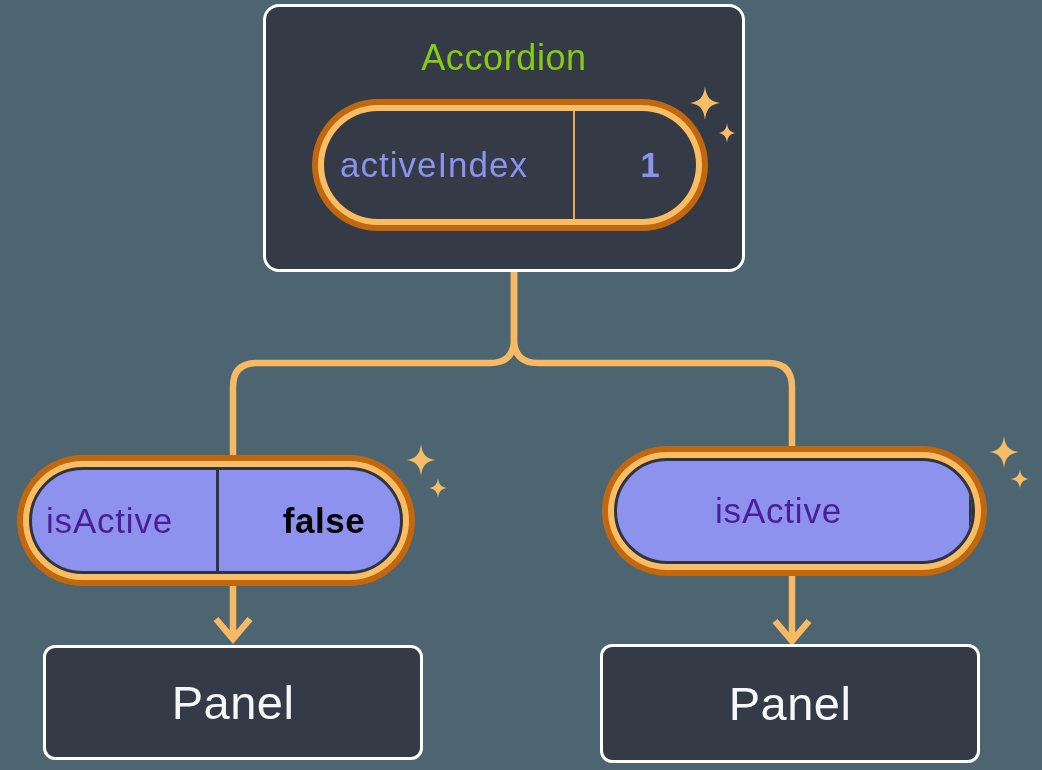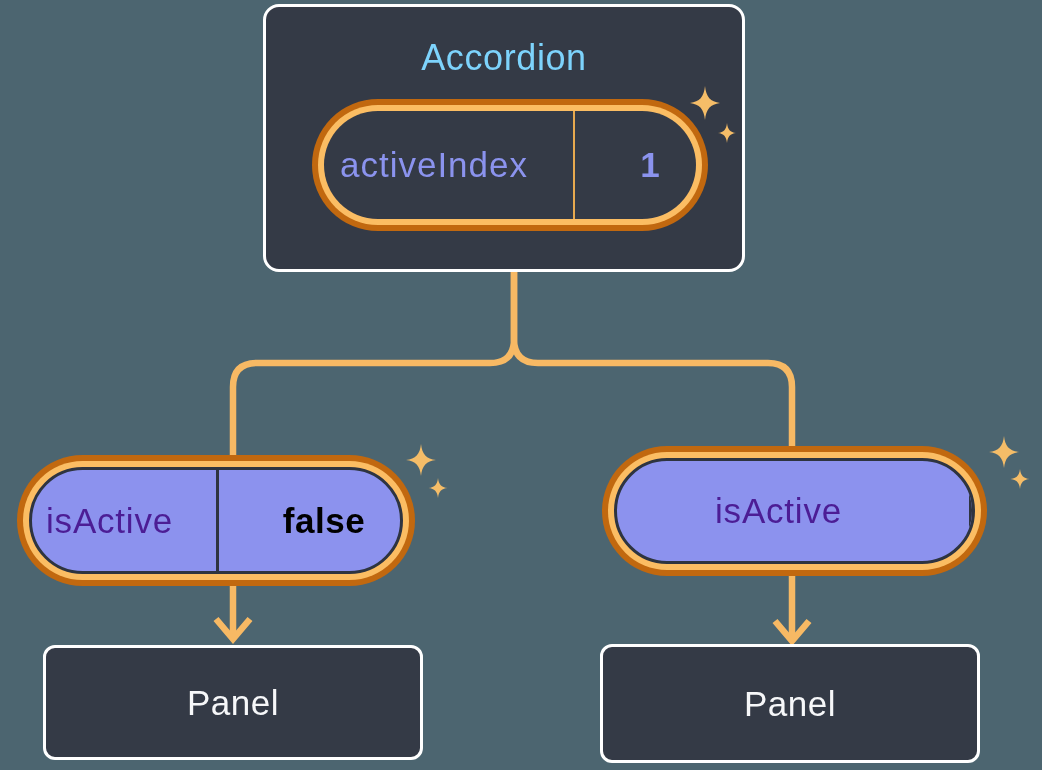--- a/index.html
+++ b/index.html
@@ -15,26 +15,26 @@
 
   
   .box{
     position:absolute;box-sizing:border-box;z-index:2;
     background:#343A46;border:3px solid #FFFFFF;border-radius:16px;
     display:flex;align-items:center;justify-content:center;
   }
   .accordion-box{left:263px;top:4px;width:482px;height:268px;display:block;}
   .box-title{
     position:absolute;left:0;top:30px;width:100%;text-align:center;
-    font-size:36px;font-weight:500;letter-spacing:0.6px;color:#7dd3fc;
+    font-size:36px;font-weight:500;letter-spacing:0.6px;color:#84cc16;
   }
   .panel-box{border-radius:12px;}
   .panel-left{left:43px;top:645px;width:380px;height:115px;}
   .panel-right{left:600px;top:644px;width:380px;height:119px;}
-  .panel-label{font-size:35px;font-weight:400;letter-spacing:0.5px;color:#F6F7F9;}
+  .panel-label{font-size:47px;font-weight:400;letter-spacing:0.5px;color:#F6F7F9;}
 
   
   .pill-outer{
     position:absolute;z-index:3;box-sizing:border-box;
     background:#C1680F;border-radius:999px;padding:6px;
   }
   .pill-mid{
     width:100%;height:100%;box-sizing:border-box;
     background:#FBBD63;border-radius:999px;padding:6px;
   }

